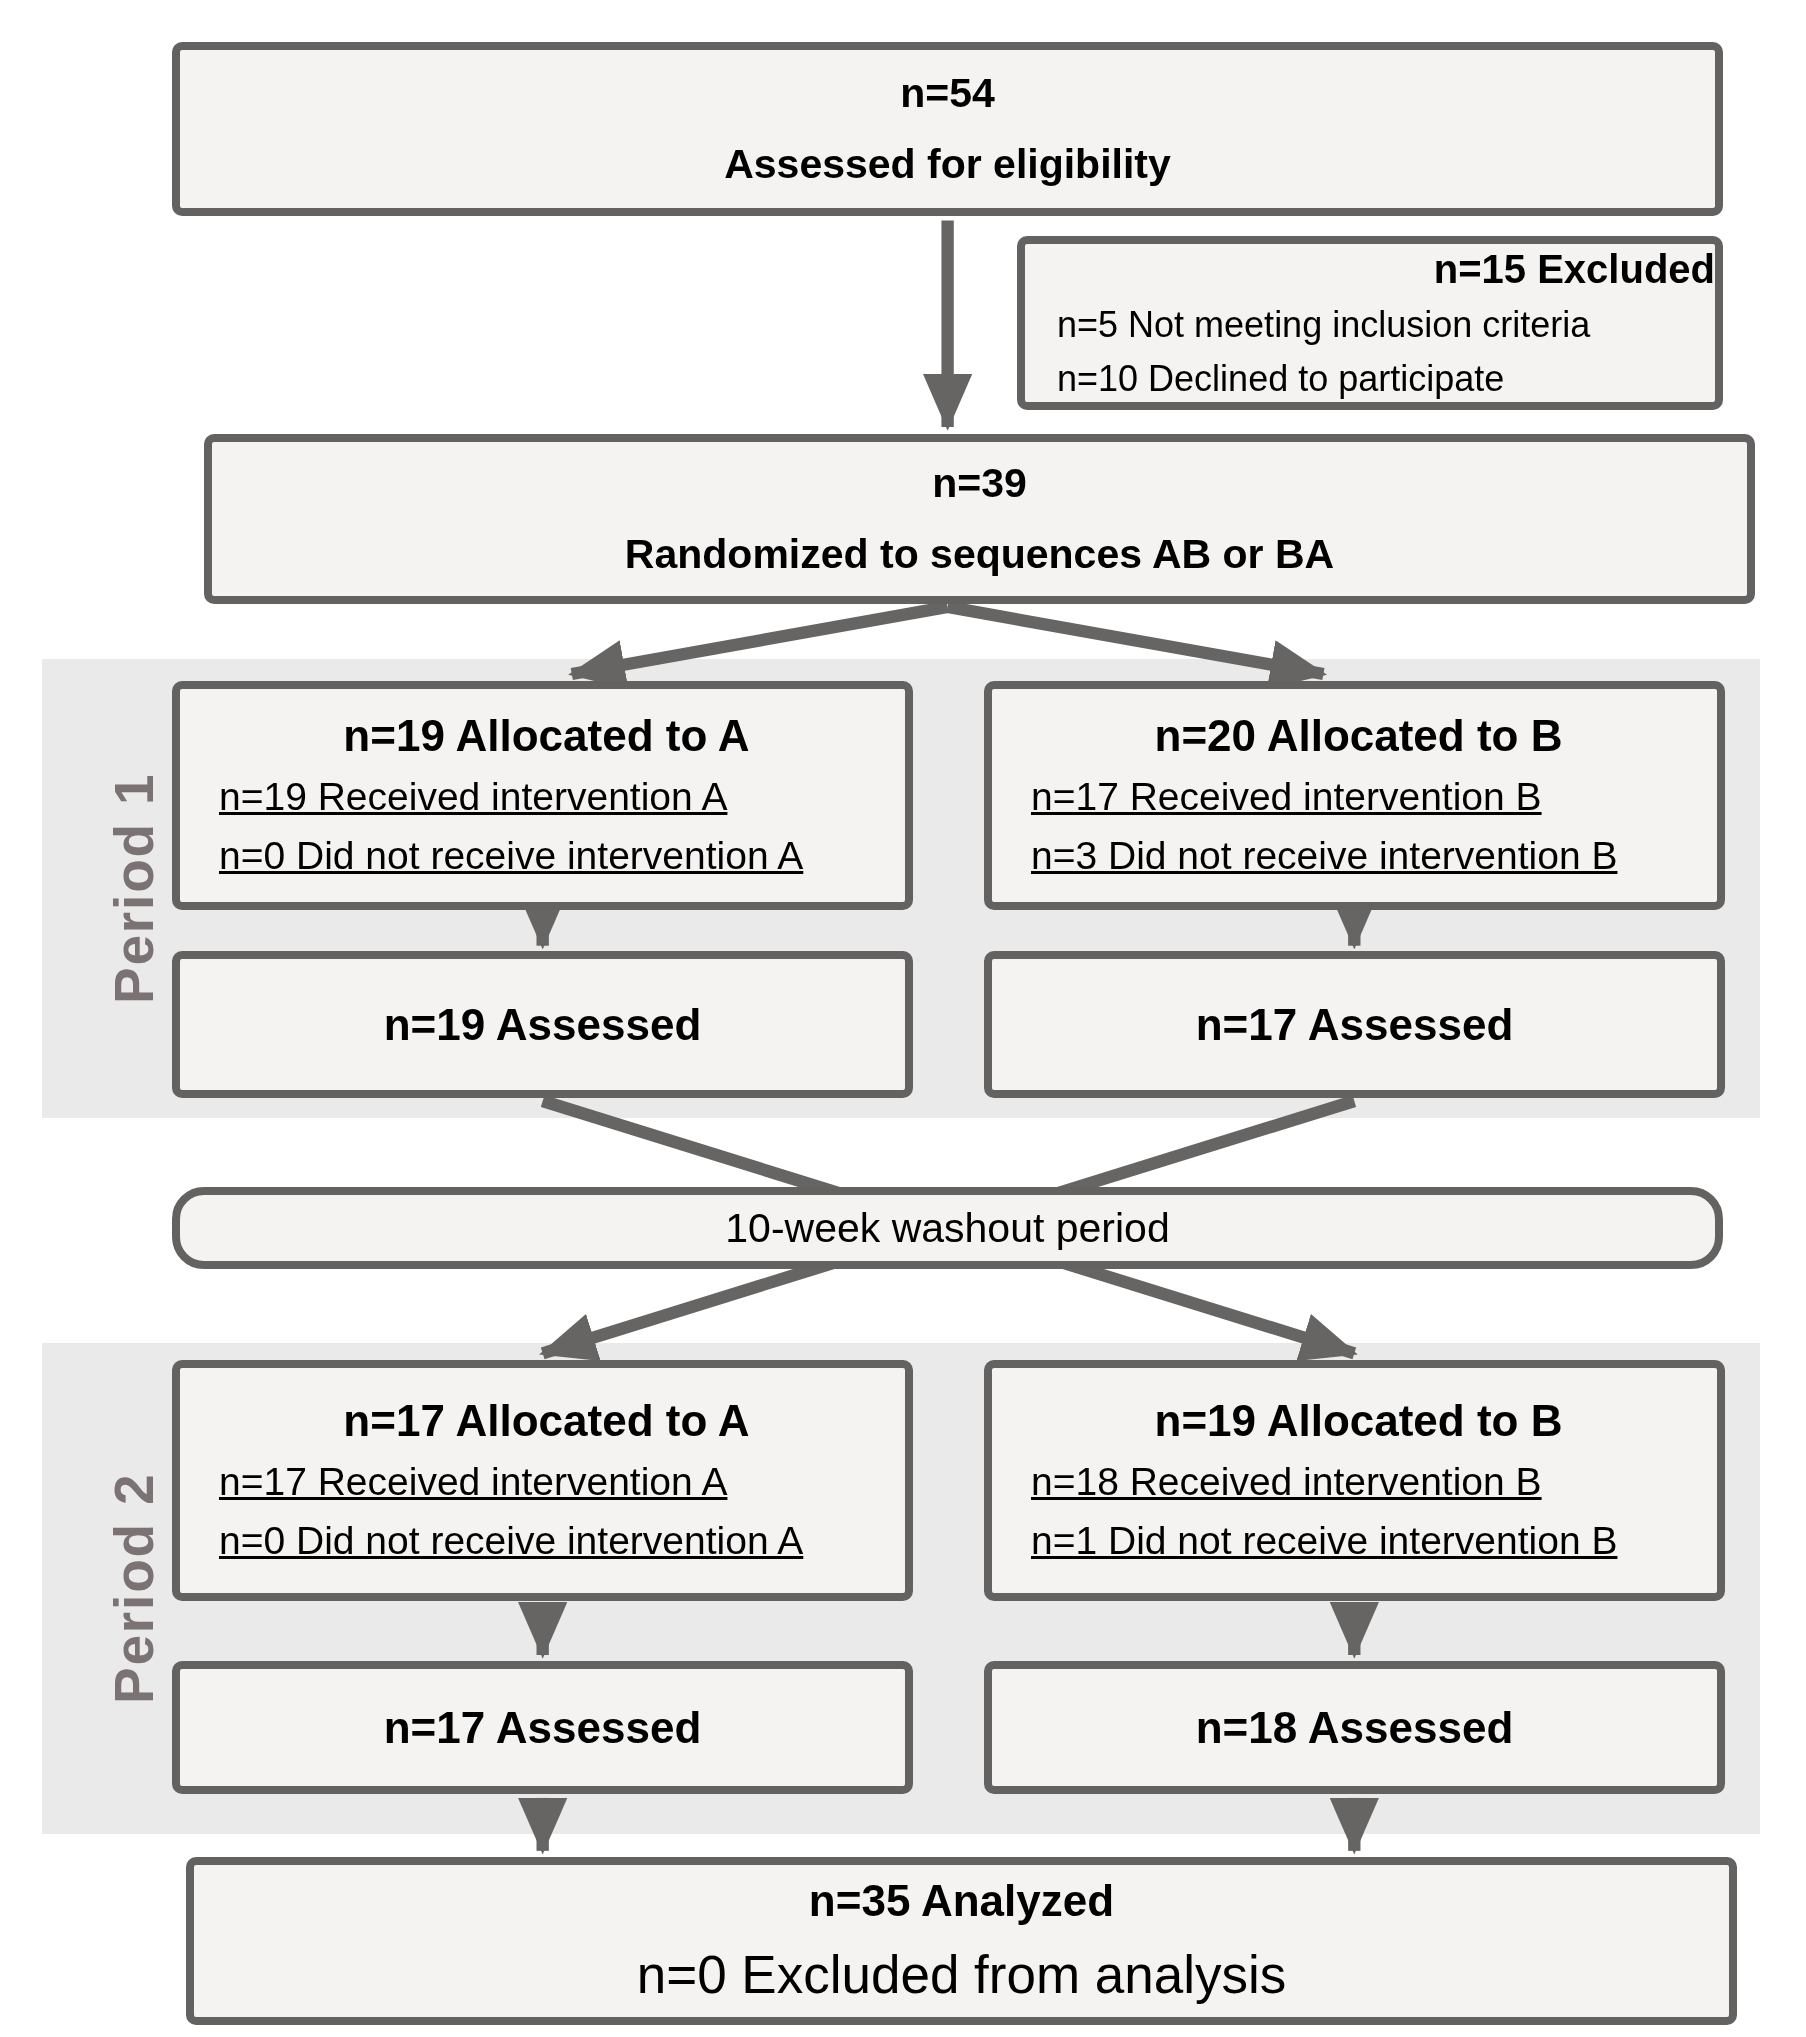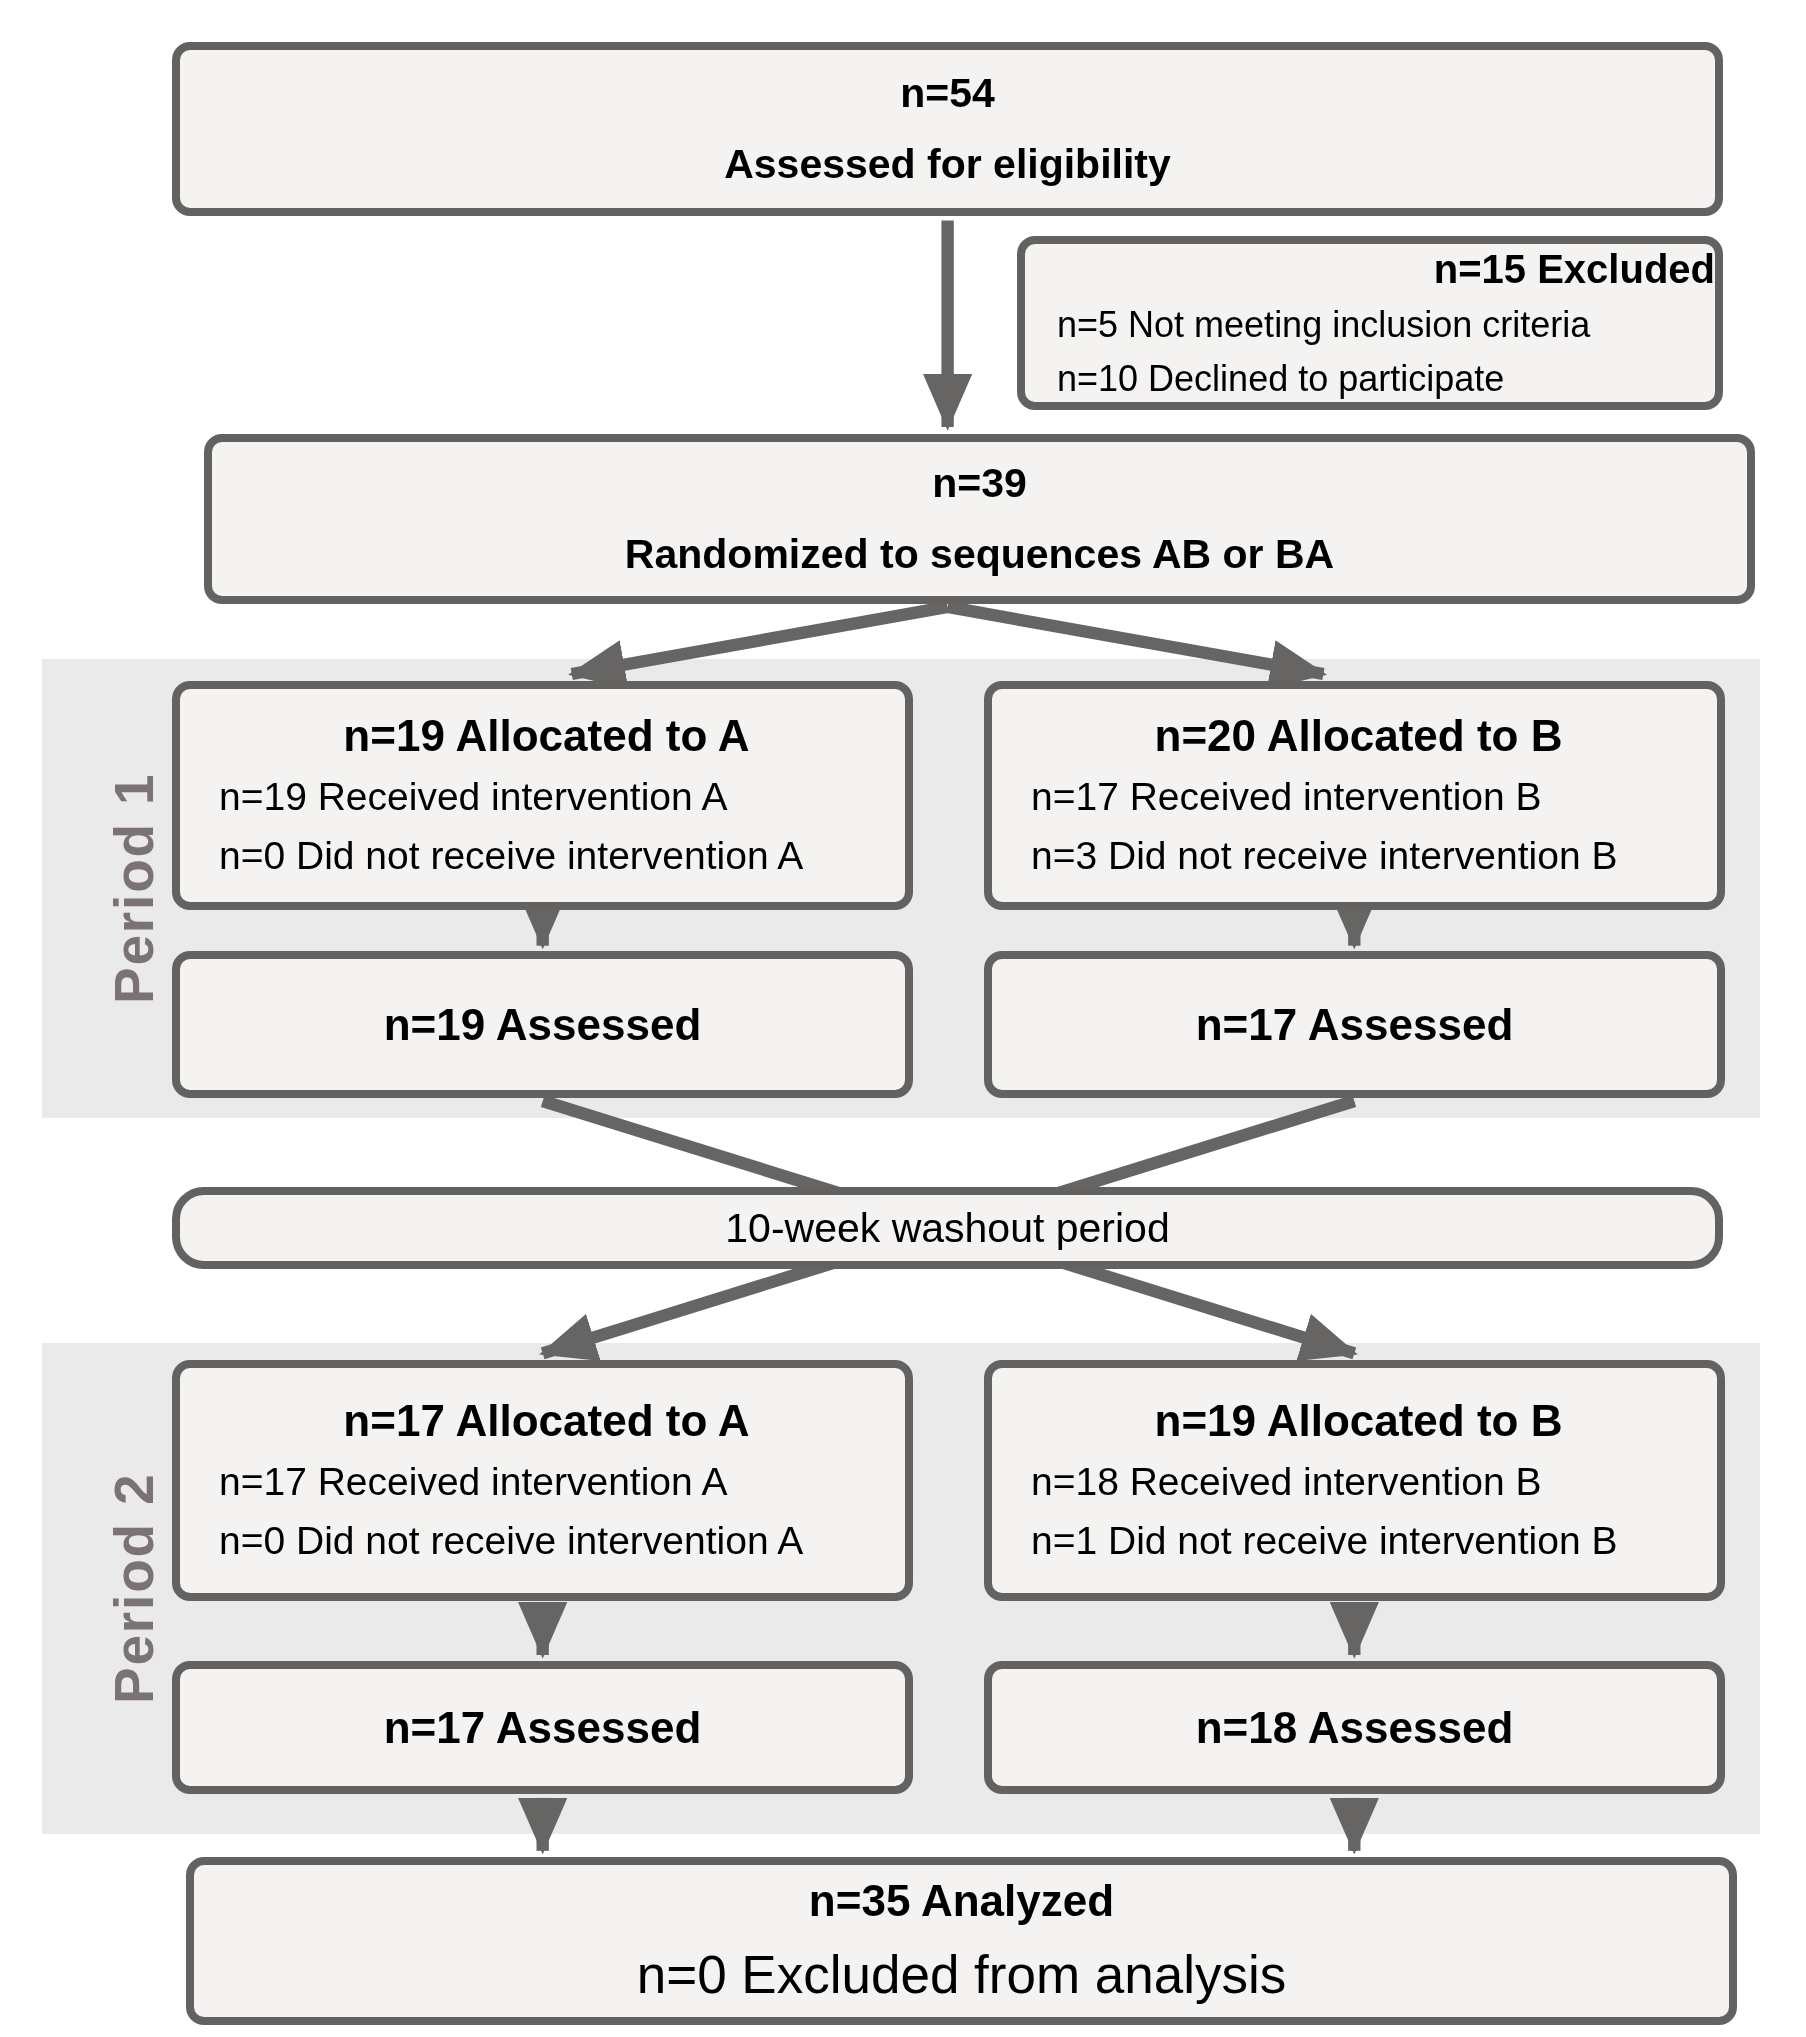--- a/index.html
+++ b/index.html
@@ -25,28 +25,28 @@
     display:flex;align-items:center;justify-content:center;
     writing-mode:vertical-rl;transform:rotate(180deg);
     font-size:55px;font-weight:bold;color:var(--period-label);letter-spacing:1.8px;
     white-space:nowrap;
   }
   svg.arrows{position:absolute;left:0;top:0;z-index:1;}
   svg.arrows line{stroke:var(--arrow);stroke-width:14px;}
   svg.arrows marker path{fill:var(--arrow);}
   .box{
     position:absolute;z-index:2;box-sizing:border-box;
-    background:var(--box-fill);border:8.8px solid var(--border);border-radius:18px;
+    background:var(--box-fill);border:8.8px solid var(--border);border-radius:10px;
     display:flex;flex-direction:column;justify-content:center;
   }
   .center-text{align-items:center;text-align:center;}
   .bold-line{font-weight:bold;font-size:41px;line-height:1.72;}
   .title-line{font-weight:bold;font-size:44px;text-align:center;line-height:1.4;padding-left:8px;}
   .detail-line{font-weight:normal;font-size:39px;line-height:1.52;}
-  .detail-block{padding-left:39px;padding-right:35px;}
+  .detail-block{padding-left:39px;padding-right:35px;text-decoration:underline;}
   .excl-title{font-weight:bold;font-size:40px;text-align:right;line-height:1.45;}
   .excl-line{font-weight:normal;font-size:36px;line-height:1.5;}
   .excl-block{padding-left:32px;padding-right:12.4px;}
   .assessed-line{font-weight:bold;font-size:44px;}
   .washout-line{font-weight:normal;font-size:41px;}
   .analyzed-title{font-weight:bold;font-size:44px;line-height:1.55;}
   .analyzed-detail{font-weight:normal;font-size:53px;line-height:1.5;}
 </style>
 </head>
 <body>

